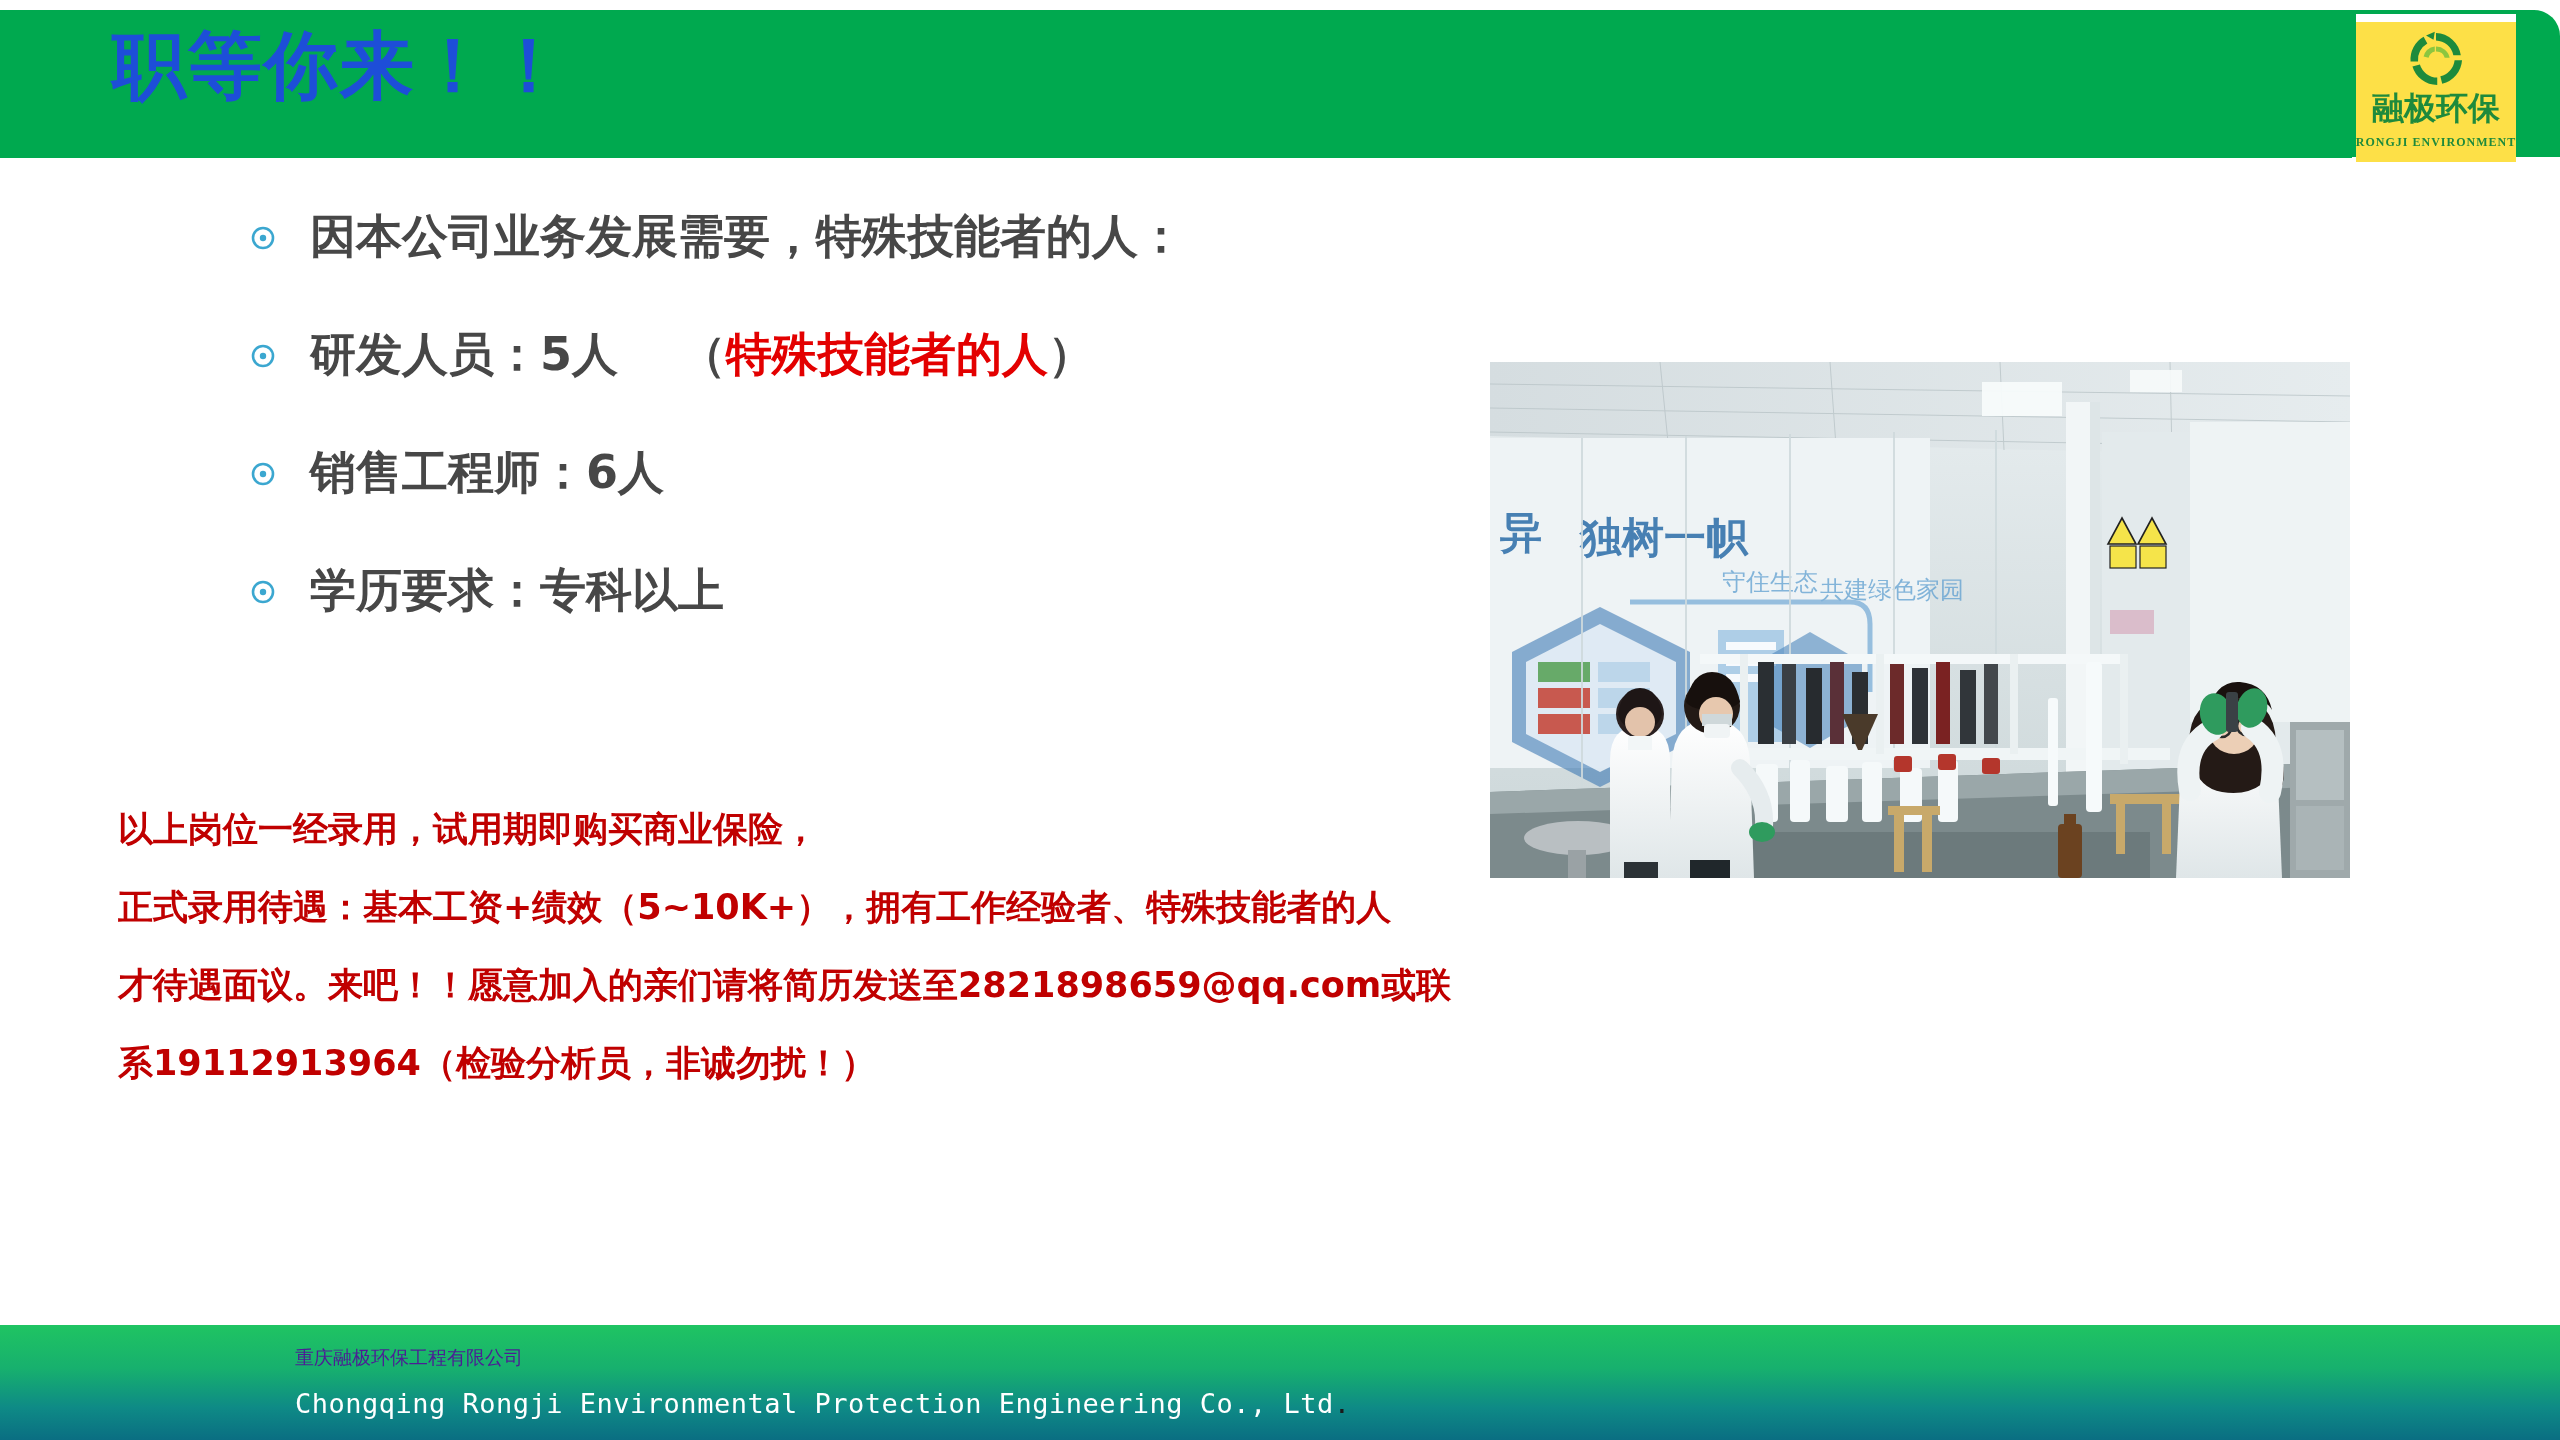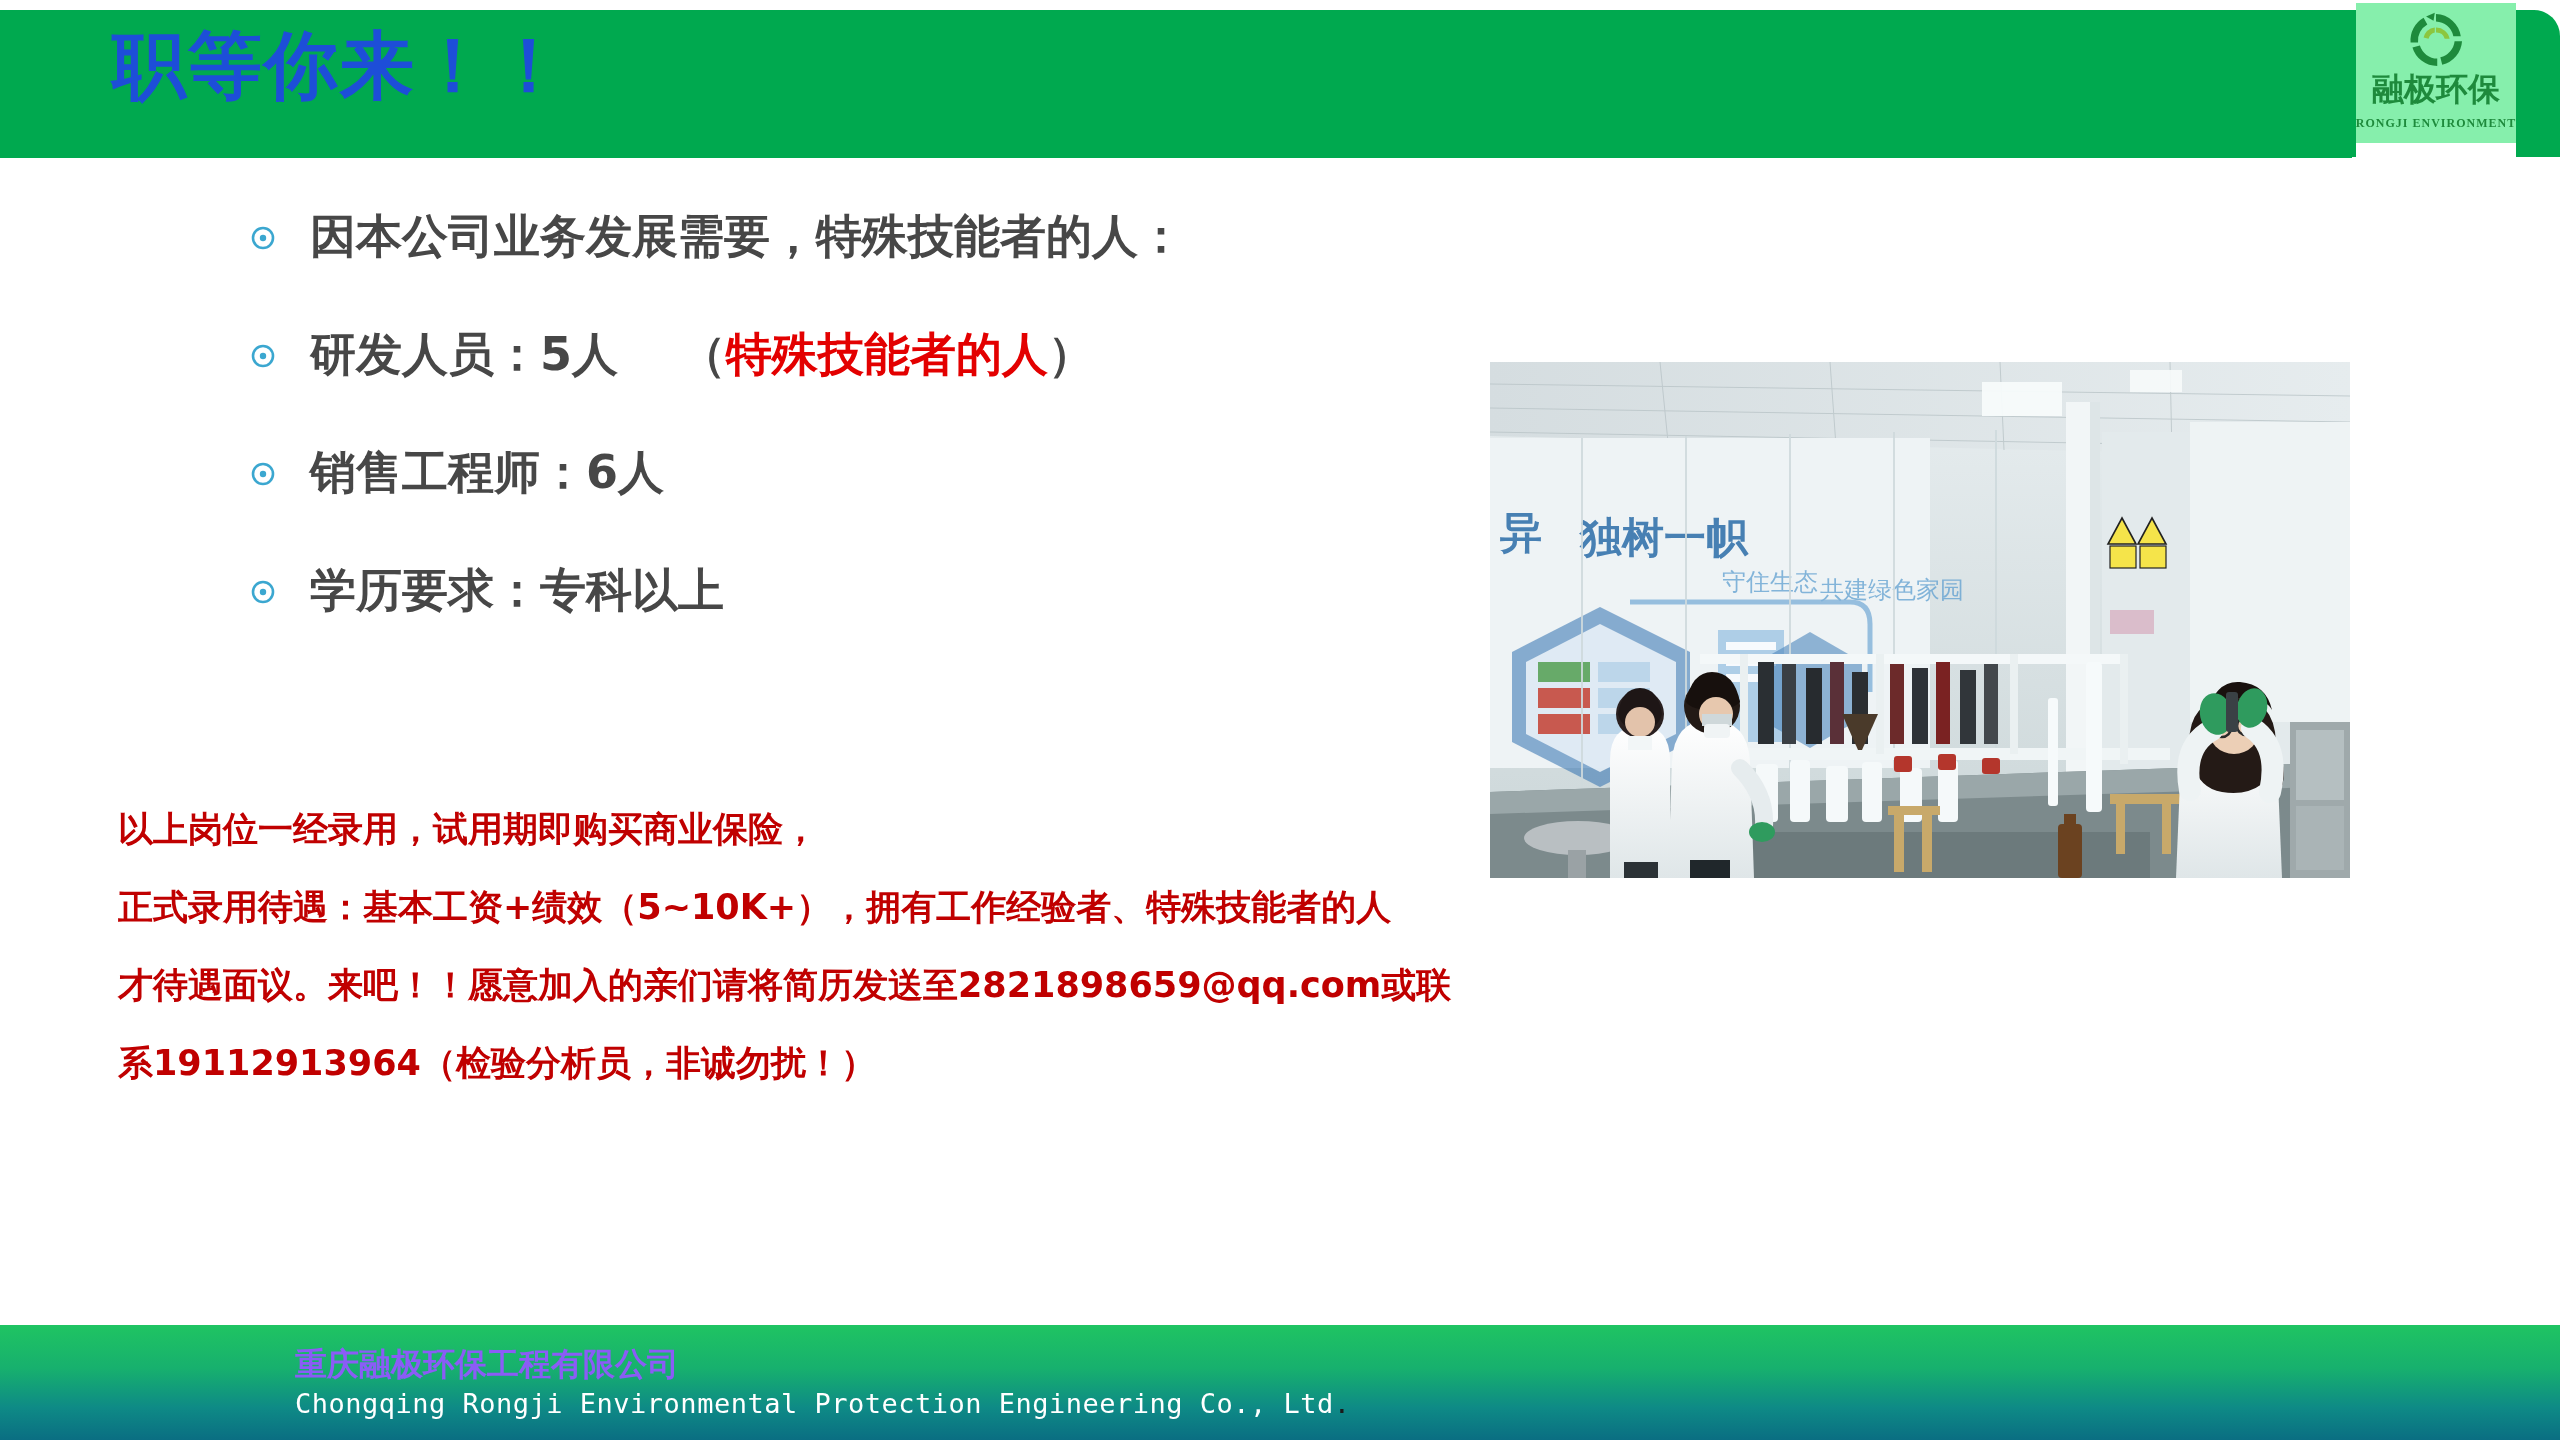--- a/index.html
+++ b/index.html
@@ -35,22 +35,22 @@
   }
   .logo-green-topline{
     position:absolute;left:2352px;top:10px;width:164px;height:4px;
     background:#00A94F;
   }
   .logo-green-leftline{
     position:absolute;left:2352px;top:10px;width:4px;height:147px;
     background:#00A94F;
   }
   .logo-inner{
-    position:absolute;left:2356px;top:3px;width:160px;height:140px;
-    background:#86efac;display:flex;flex-direction:column;
+    position:absolute;left:2356px;top:22px;width:160px;height:140px;
+    background:#fde047;display:flex;flex-direction:column;
     align-items:center;justify-content:flex-start;padding-top:6px;
     box-sizing:border-box;
     text-align:center;
   }
   .logo-mark{width:62px;height:62px;display:block;}
   .logo-cn{
     font-size:32px;font-weight:bold;color:#1E8A3C;
     line-height:1;letter-spacing:0px;margin-top:2px;white-space:nowrap;
     font-family:"DejaVu Sans","Liberation Sans",sans-serif;
   }
@@ -93,23 +93,22 @@
   }
   .red-para .ln{display:block;white-space:nowrap;}
 
   
   .footer-bar{
     position:absolute;left:0;top:1325px;width:2560px;height:115px;
     background:linear-gradient(180deg,#1FC462 0%,#17B06E 38%,#0E8A86 72%,#0A6E82 100%);
   }
   .footer-cn{
     position:absolute;left:295px;top:1348px;
-    font-size:32px;color:#8b5cf6;line-height:1;white-space:nowrap;
+    font-size:19px;color:#4c1d95;line-height:1;white-space:nowrap;
     font-family:"DejaVu Sans","Liberation Serif",serif;
-    font-weight:bold;
   }
   .footer-en{
     position:absolute;left:295px;top:1390px;
     font-size:27px;color:#ffffff;line-height:1;white-space:nowrap;
     letter-spacing:0.5px;
     font-family:"DejaVu Sans Mono","Liberation Mono",monospace;
   }
   .footer-en .dot{color:#1a1a1a;}
 </style>
 </head>

